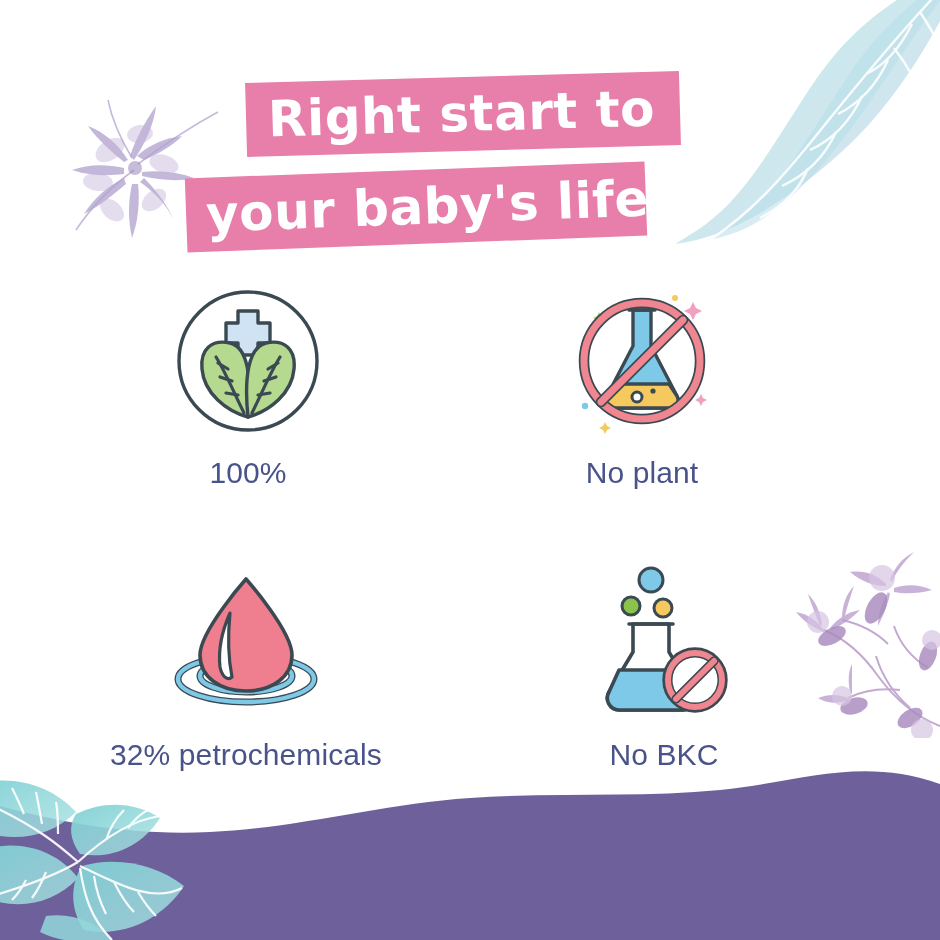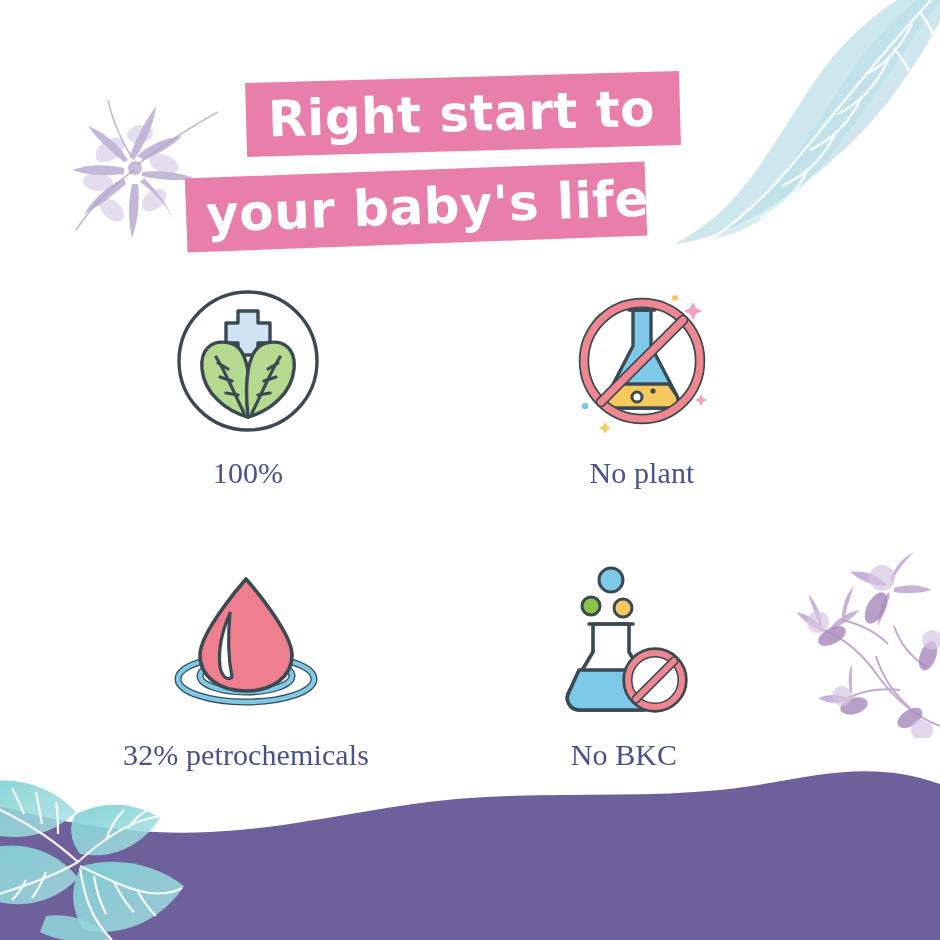--- a/index.html
+++ b/index.html
@@ -87,34 +87,34 @@
     z-index: 4;
   }
   .feature {
     position: absolute;
     width: 400px;
     text-align: center;
   }
   #feature-plant-based { left: 48px; top: 0px; }
   #feature-no-fragrance { left: 442px; top: 0px; }
   #feature-no-petrochemicals { left: 46px; top: 282px; }
-  #feature-no-bkc { left: 424px; top: 282px; }
+  #feature-no-bkc { left: 464px; top: 282px; }
 
   .feature-icon {
     height: 150px;
     display: flex;
     align-items: center;
     justify-content: center;
   }
   .feature-label {
     margin-top: 16px;
     color: #49538a;
     font-size: 30px;
     line-height: 1.42;
-    font-family: Liberation Serif, serif;
+    font-family: Liberation Sans, sans-serif;
     letter-spacing: 0.1px;
   }
   .feature-label .l2 { display: block; }
 </style>
 </head>
 <body>
 
 <div id="canvas">
 
   <svg id="deco-leaf-topright" class="deco" viewBox="0 0 300 290" xmlns="http://www.w3.org/2000/svg">

